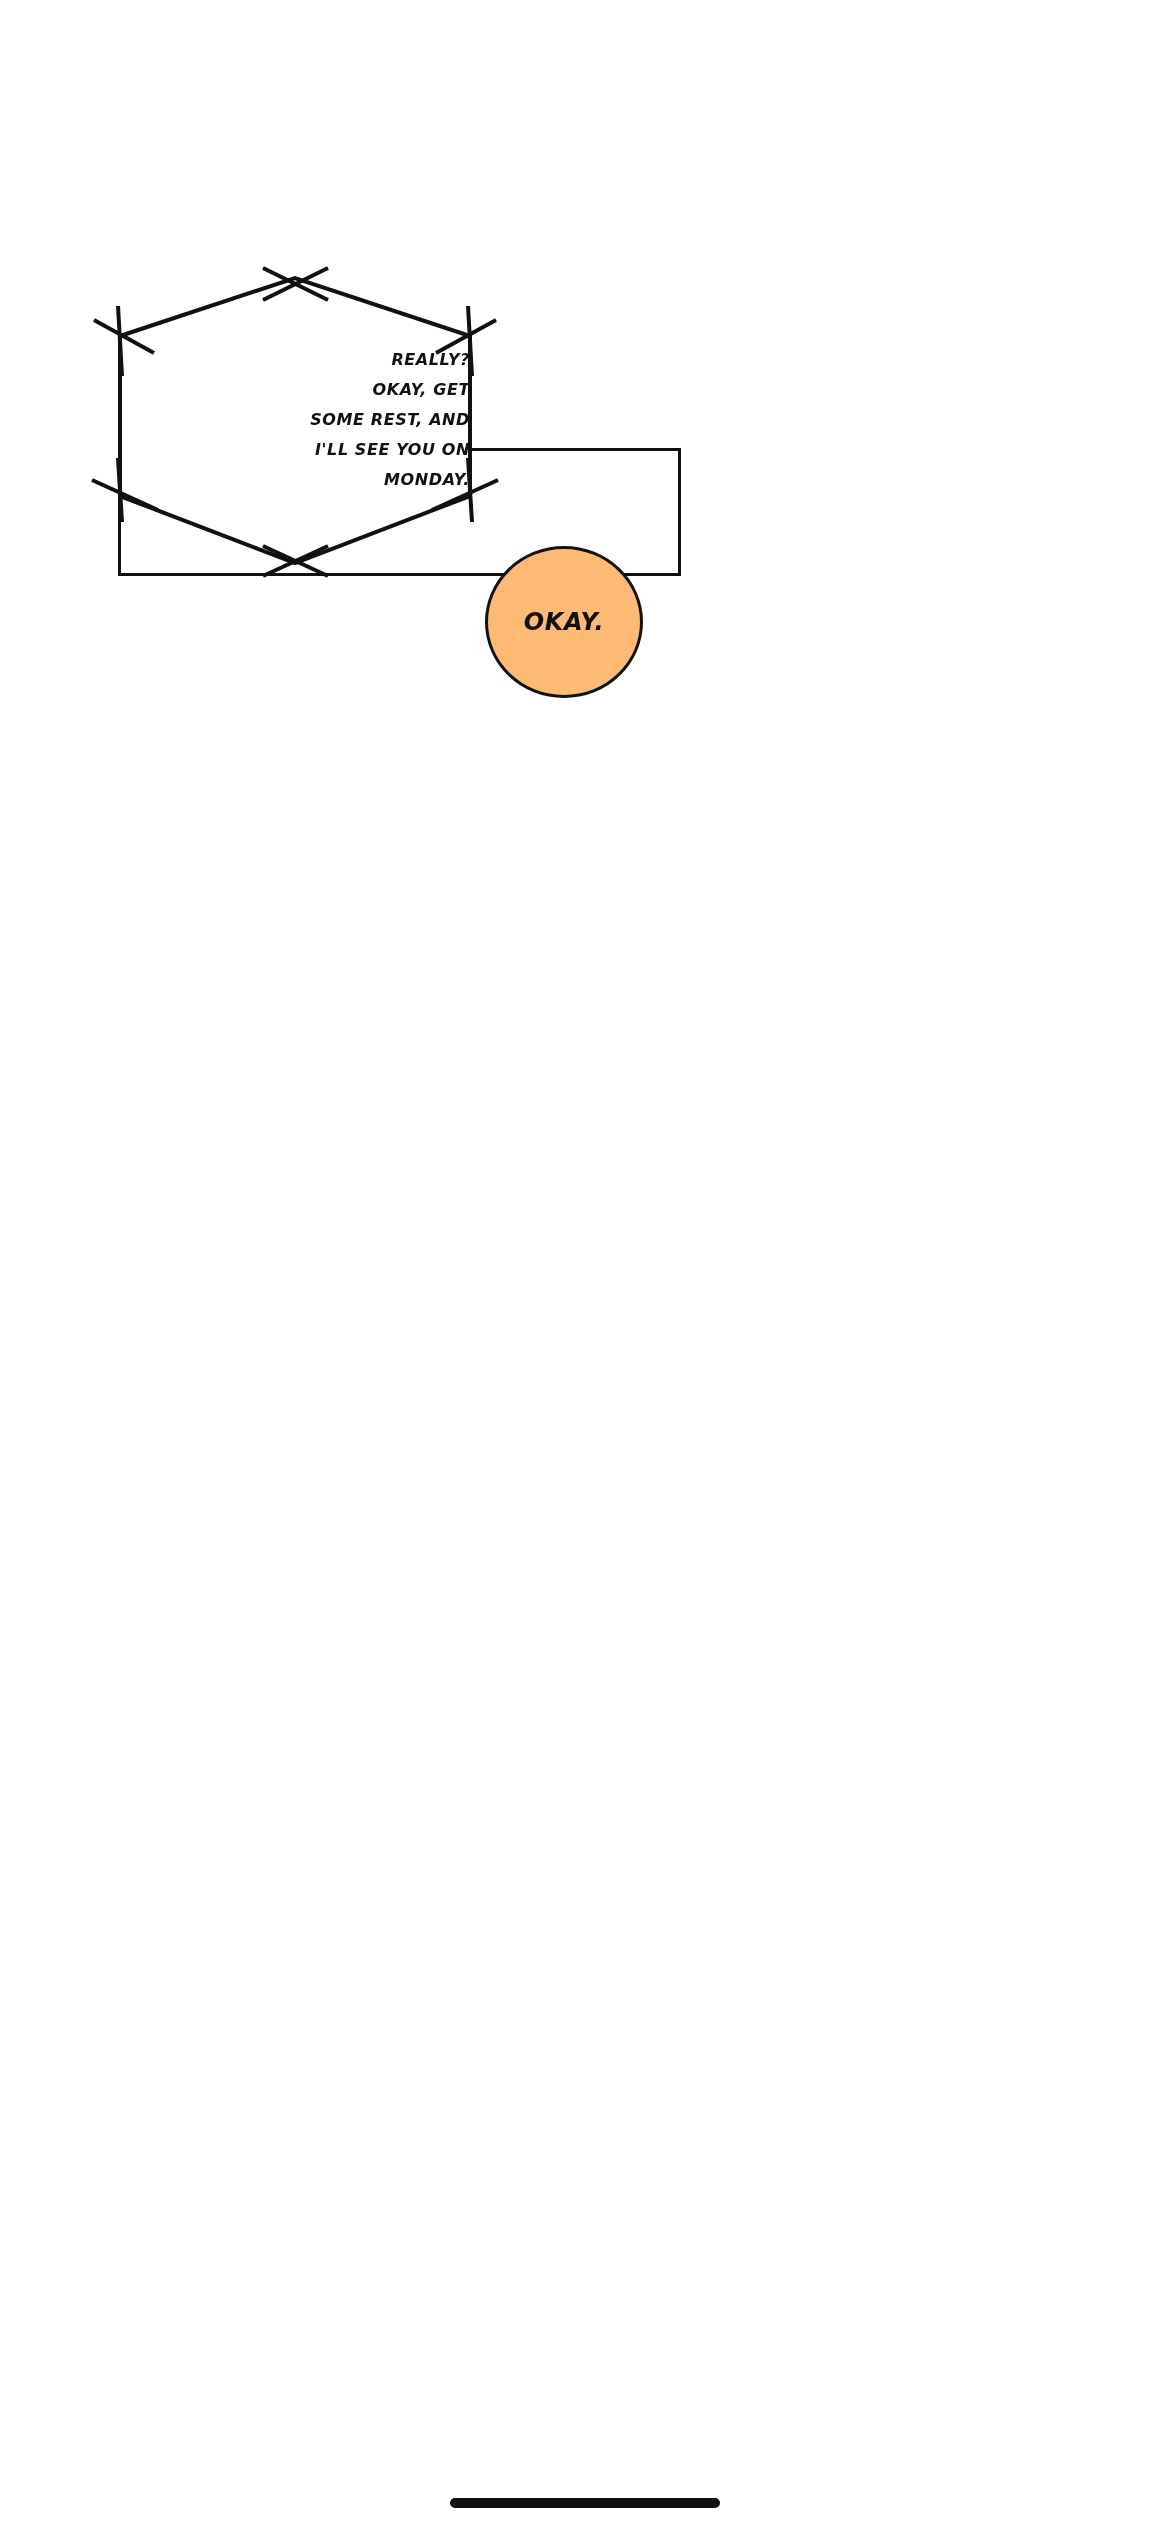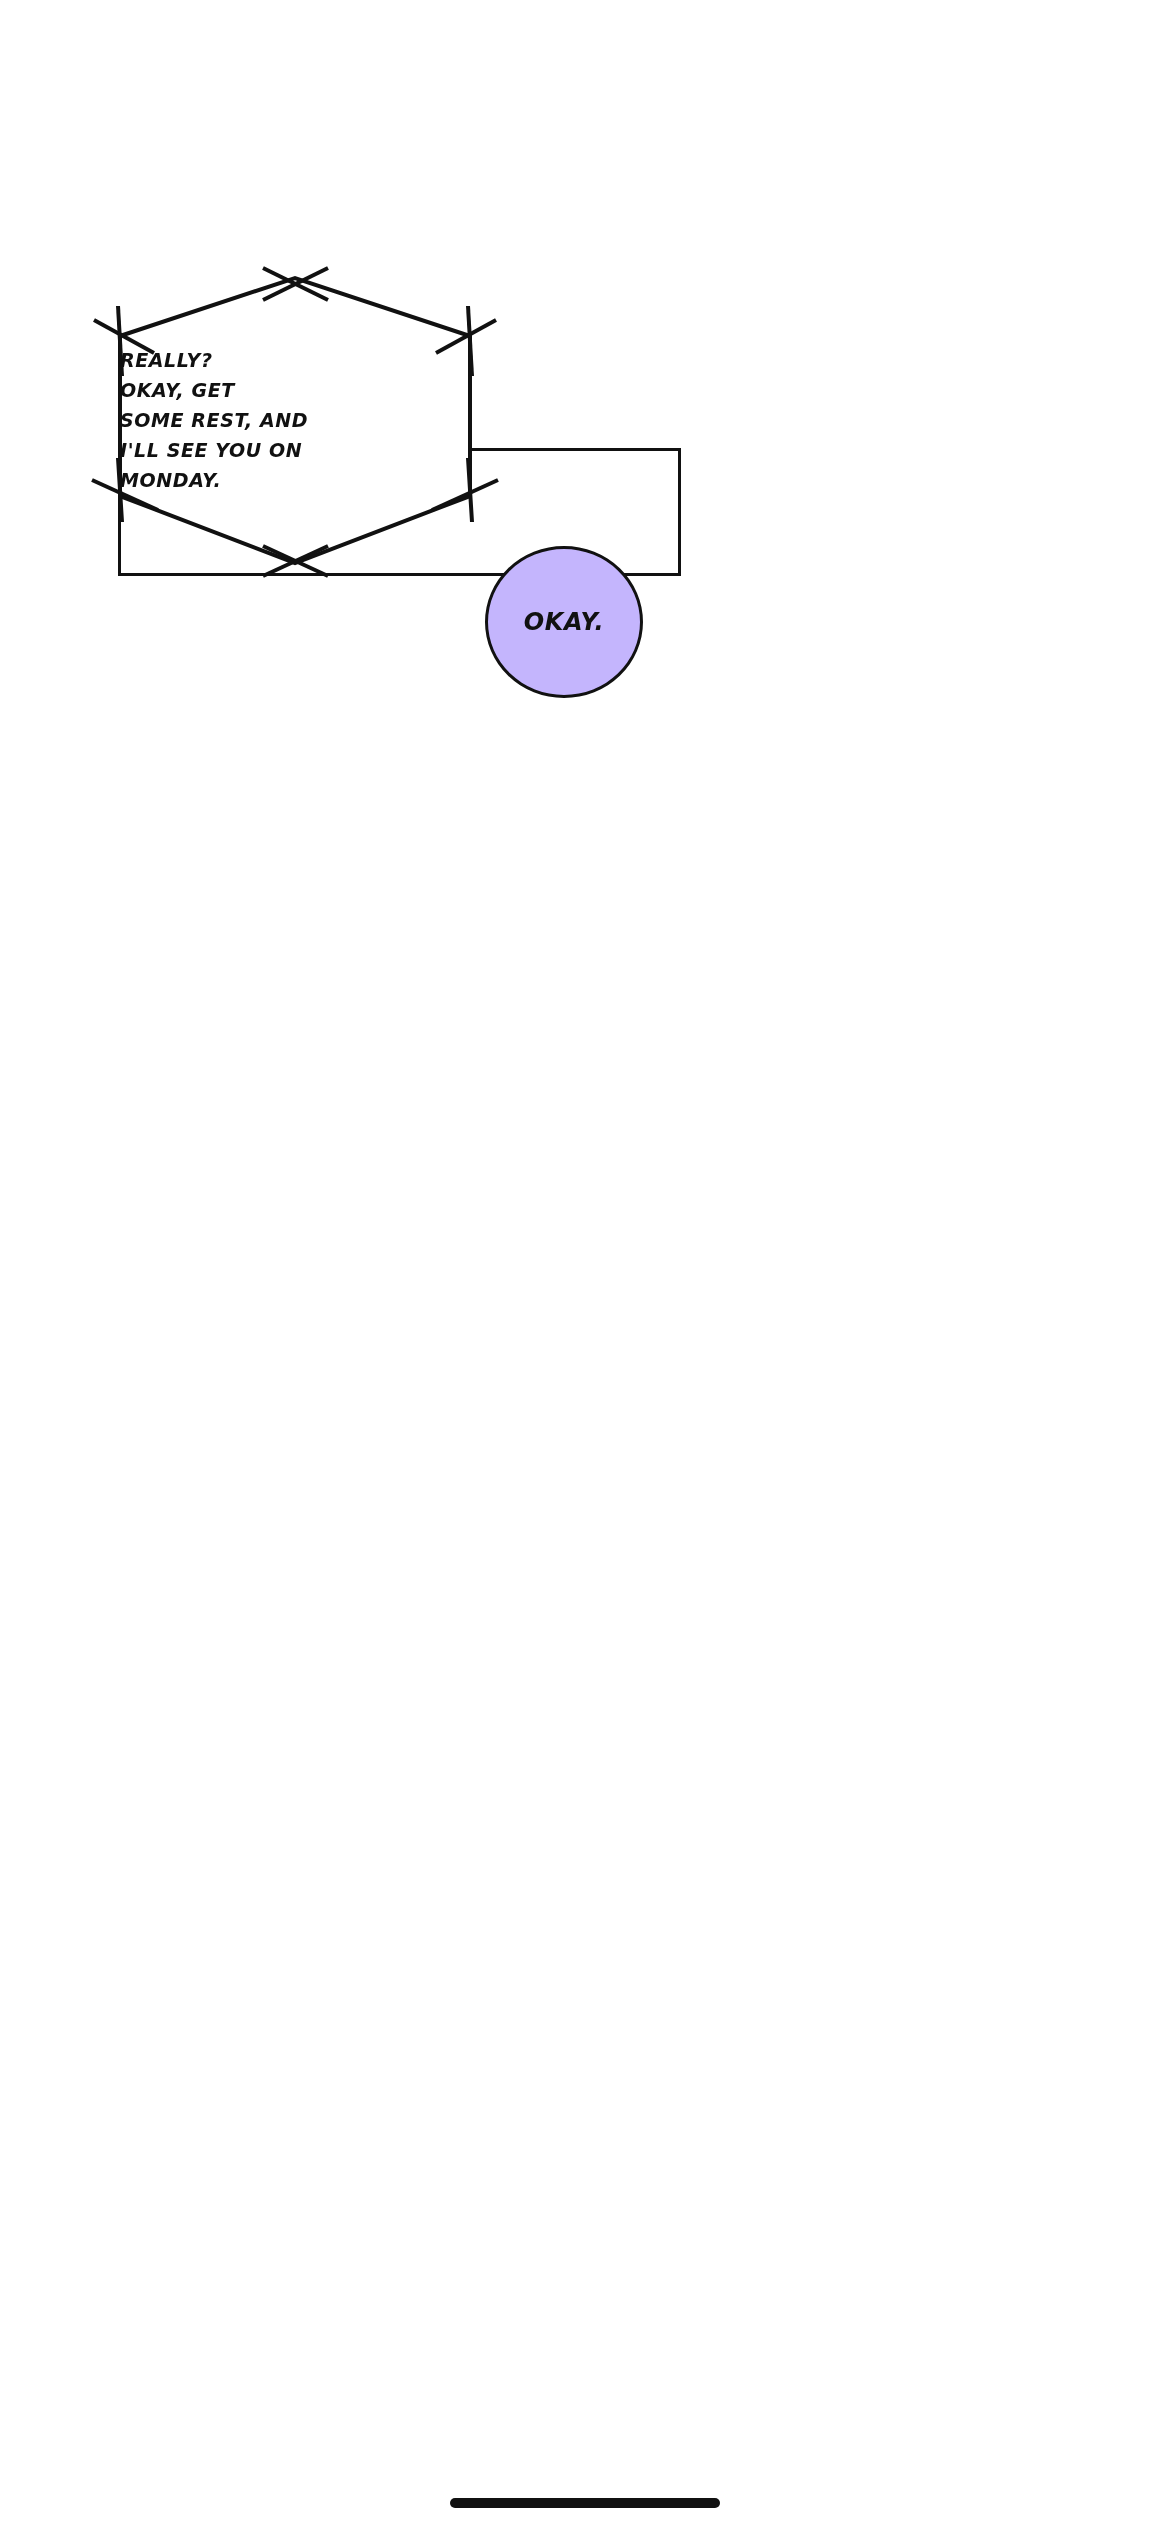--- a/index.html
+++ b/index.html
@@ -42,41 +42,41 @@
     width: 430px;
     height: 330px;
   }
   .hex-wrap svg { display: block; }
 
   .hex-text {
     position: absolute;
     left: 120px;
     top: 345px;
     width: 350px;
-    text-align: left;
+    text-align: right;
     font-family: "DejaVu Sans", sans-serif;
     font-style: italic;
     font-weight: 700;
-    font-size: 19px;
+    font-size: 16px;
     line-height: 30px;
     letter-spacing: 0.6px;
     color: #111111;
     white-space: pre-line;
   }
 
   
   .circle-bubble {
     position: absolute;
     left: 485px;
     top: 546px;
     width: 158px;
     height: 152px;
     border: 3px solid #111111;
     border-radius: 50%;
-    background: #c4b5fd;
+    background: #fdba74;
     box-sizing: border-box;
     display: flex;
     align-items: center;
     justify-content: center;
   }
   .circle-text {
     font-family: "DejaVu Sans", sans-serif;
     font-style: italic;
     font-weight: 700;
     font-size: 24px;

